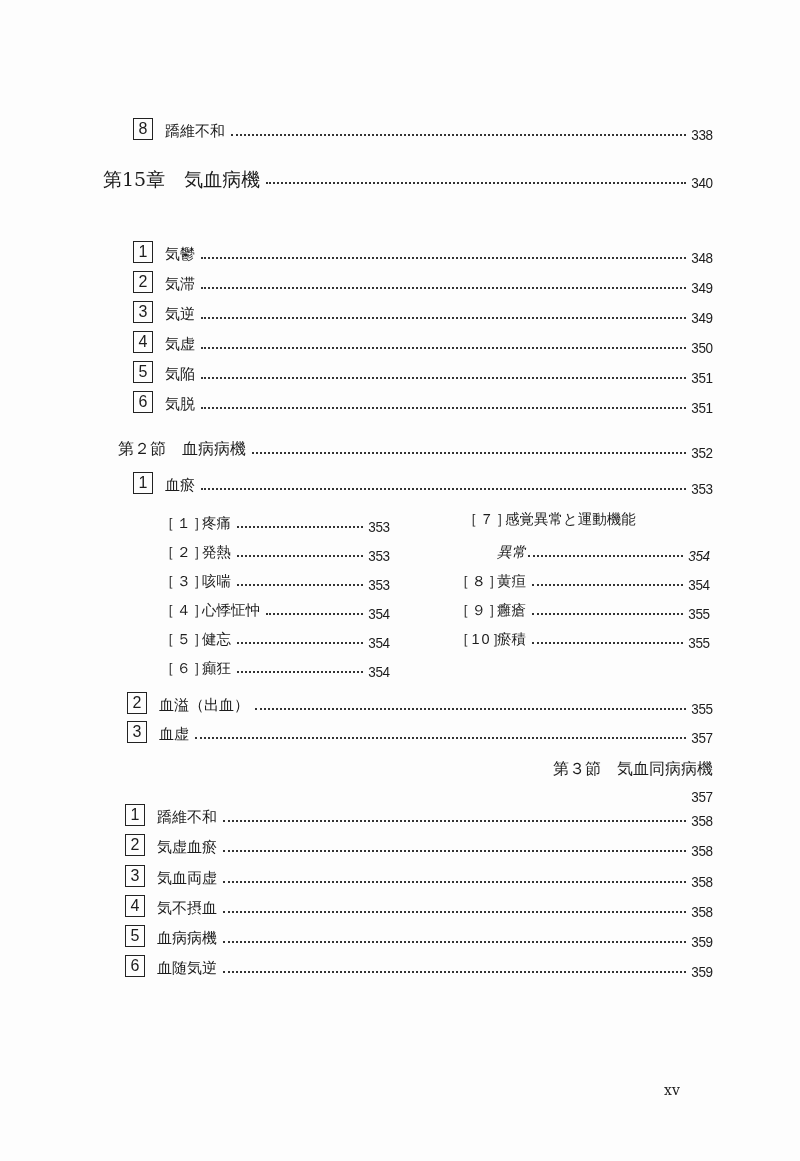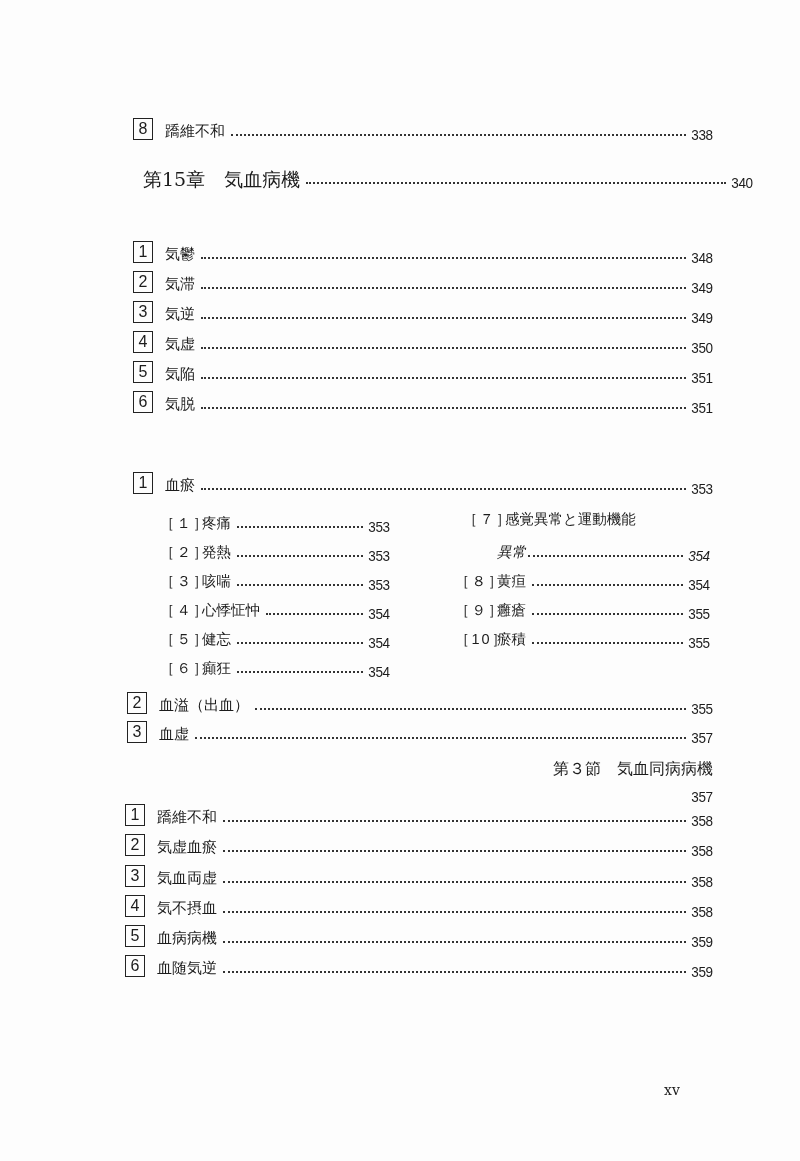--- a/index.html
+++ b/index.html
@@ -22,21 +22,21 @@
     font-family: "Liberation Sans", sans-serif; font-size: 15px;
     letter-spacing: -0.5px; transform: scaleX(0.9); transform-origin: right;
     white-space: nowrap; position: relative; top: 4px;
   }
   .box {
     display: inline-block; width: 18px; height: 20px; border: 1.3px solid #222;
     text-align: center; line-height: 20px; font-size: 16px;
     font-family: "Liberation Sans", sans-serif; margin-right: 12px;
     vertical-align: bottom; box-sizing: content-box;
   }
-  .chapter { font-size: 19px; margin-left: 40px; }
+  .chapter { font-size: 19px; }
   .chapter .label { font-size: 19px; }
   .section .label { font-size: 16px; }
   .sub { font-size: 14.5px; }
   .bracket-num { display: inline-block; width: 42px; font-family: "Liberation Sans", sans-serif; letter-spacing: 2px; }
   .folio {
     position: absolute; left: 664px; top: 1082px; font-size: 14px;
     font-family: "DejaVu Serif", serif;
   }
   .cont { position: absolute; font-size: 14.5px; }
 </style>
@@ -89,20 +89,25 @@
     <span class="leader"></span>
     <span class="page-num">351</span>
   </div>
   <div class="row" style="left:133px; top:387px; width:580px;">
     <span class="box">6</span>
     <span class="label">気脱</span>
     <span class="leader"></span>
     <span class="page-num">351</span>
   </div>
 
+  <div class="row section" style="left:118px; top:432px; width:595px;">
+    <span class="label">第２節　血病病機</span>
+    <span class="leader"></span>
+    <span class="page-num">352</span>
+  </div>
 
   <div class="row" style="left:133px; top:468px; width:580px;">
     <span class="box">1</span>
     <span class="label">血瘀</span>
     <span class="leader"></span>
     <span class="page-num">353</span>
   </div>
 
   <div class="row sub" style="left:160px; top:506px; width:230px;">
     <span class="bracket-num">［１］</span>

